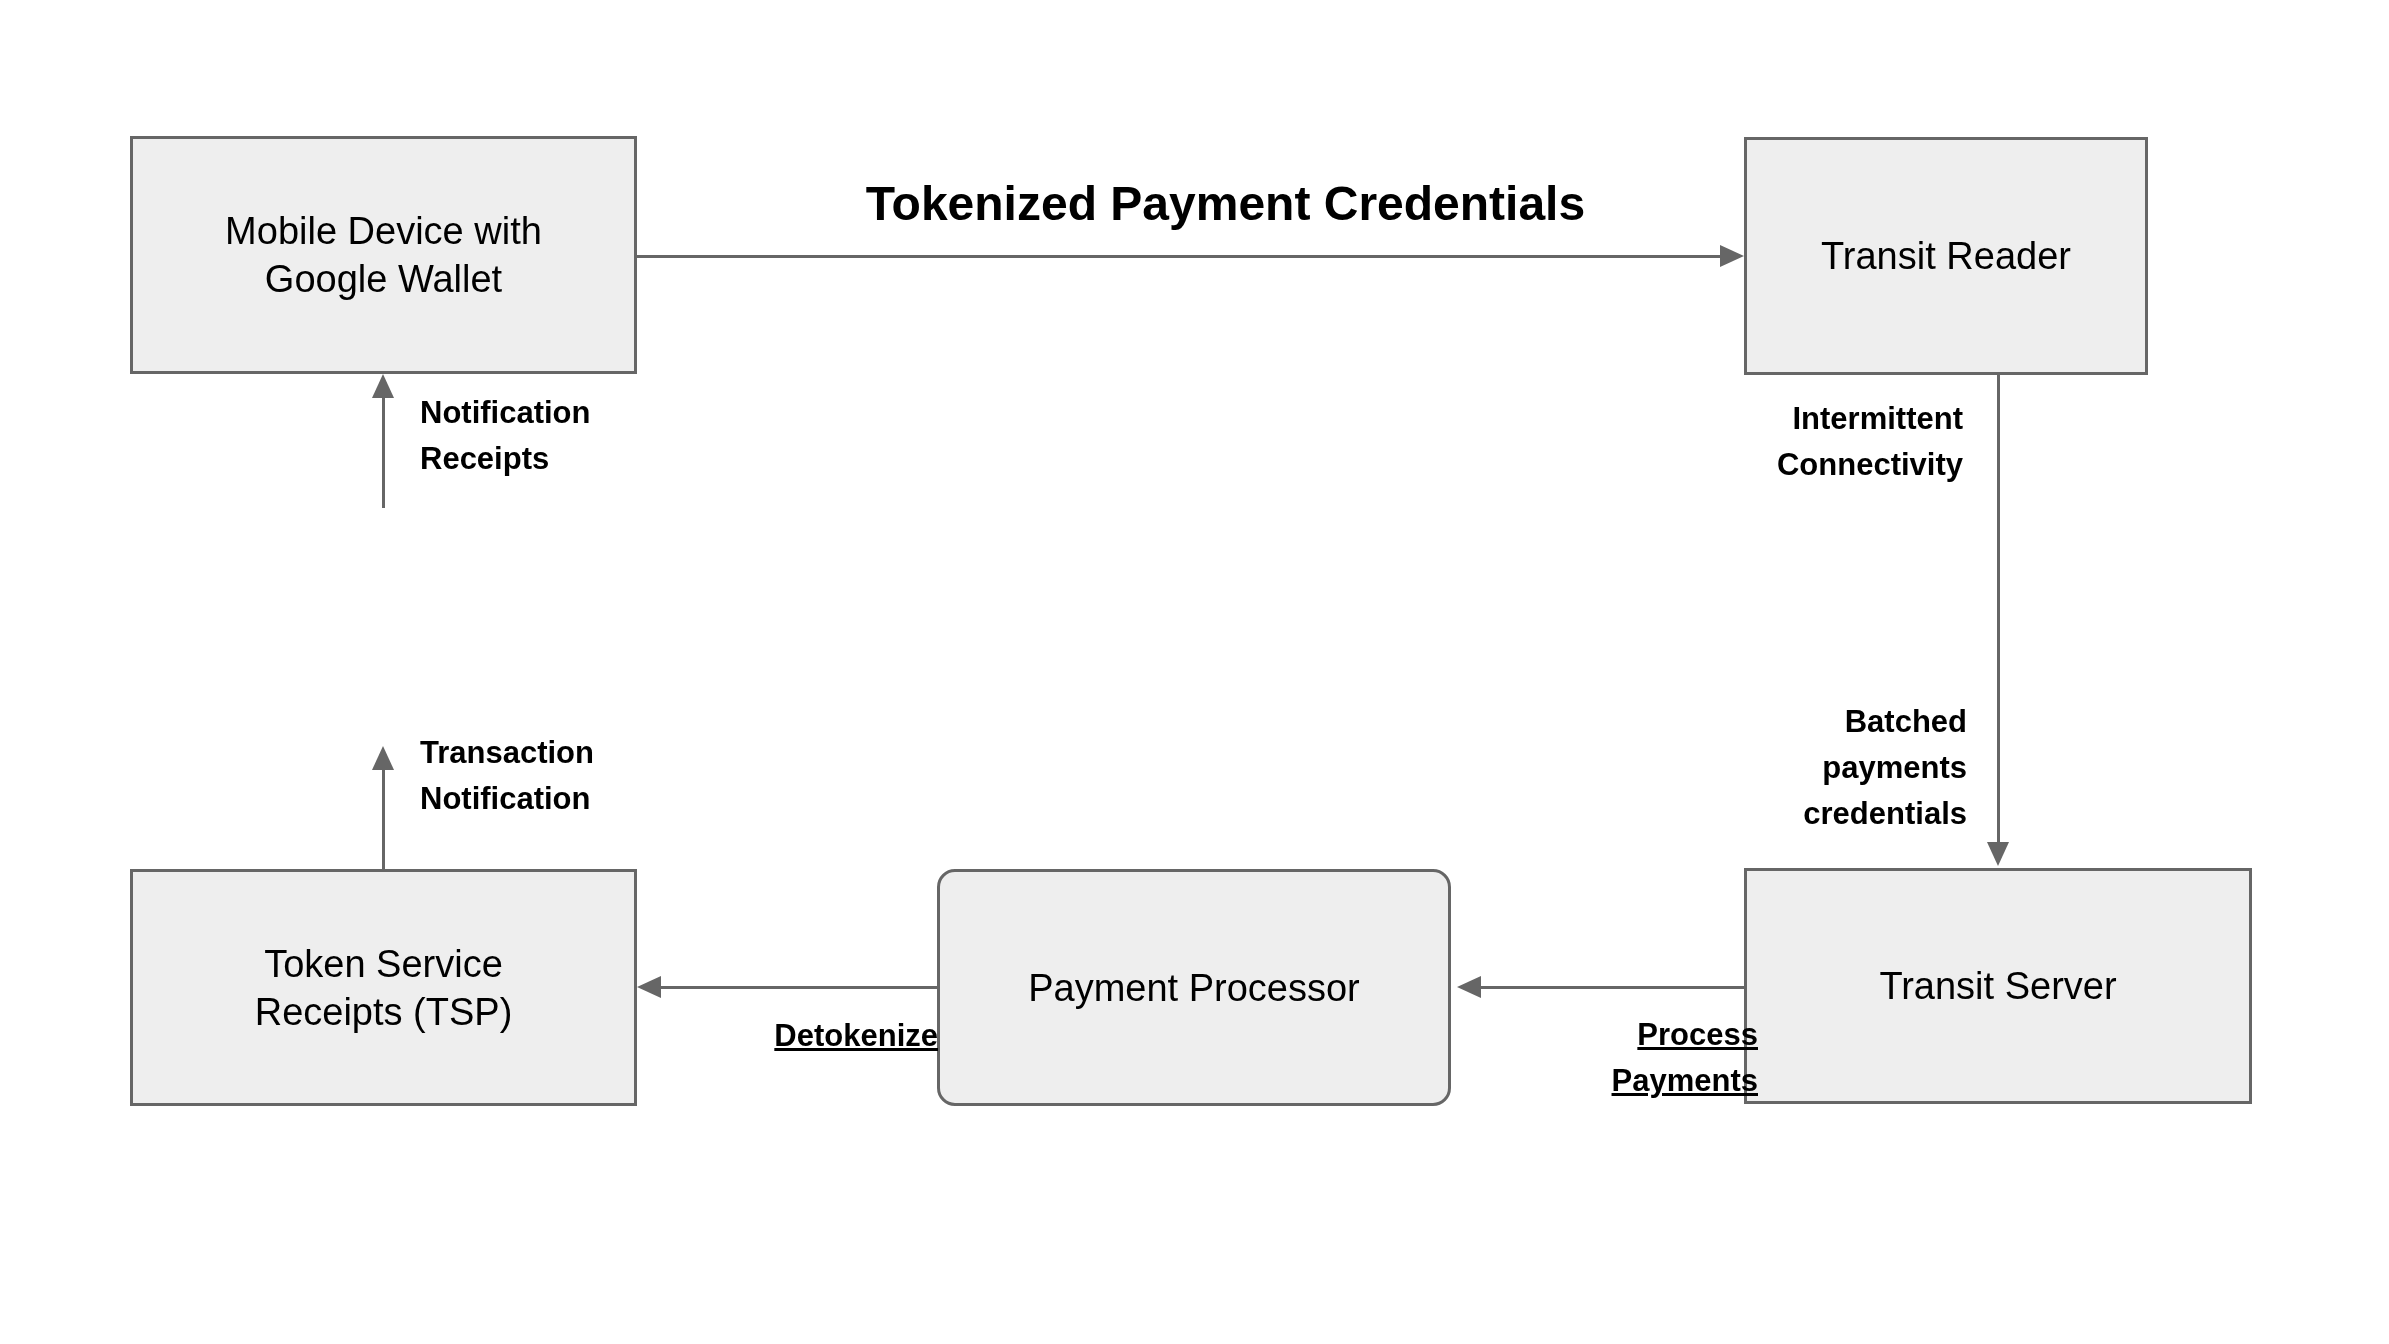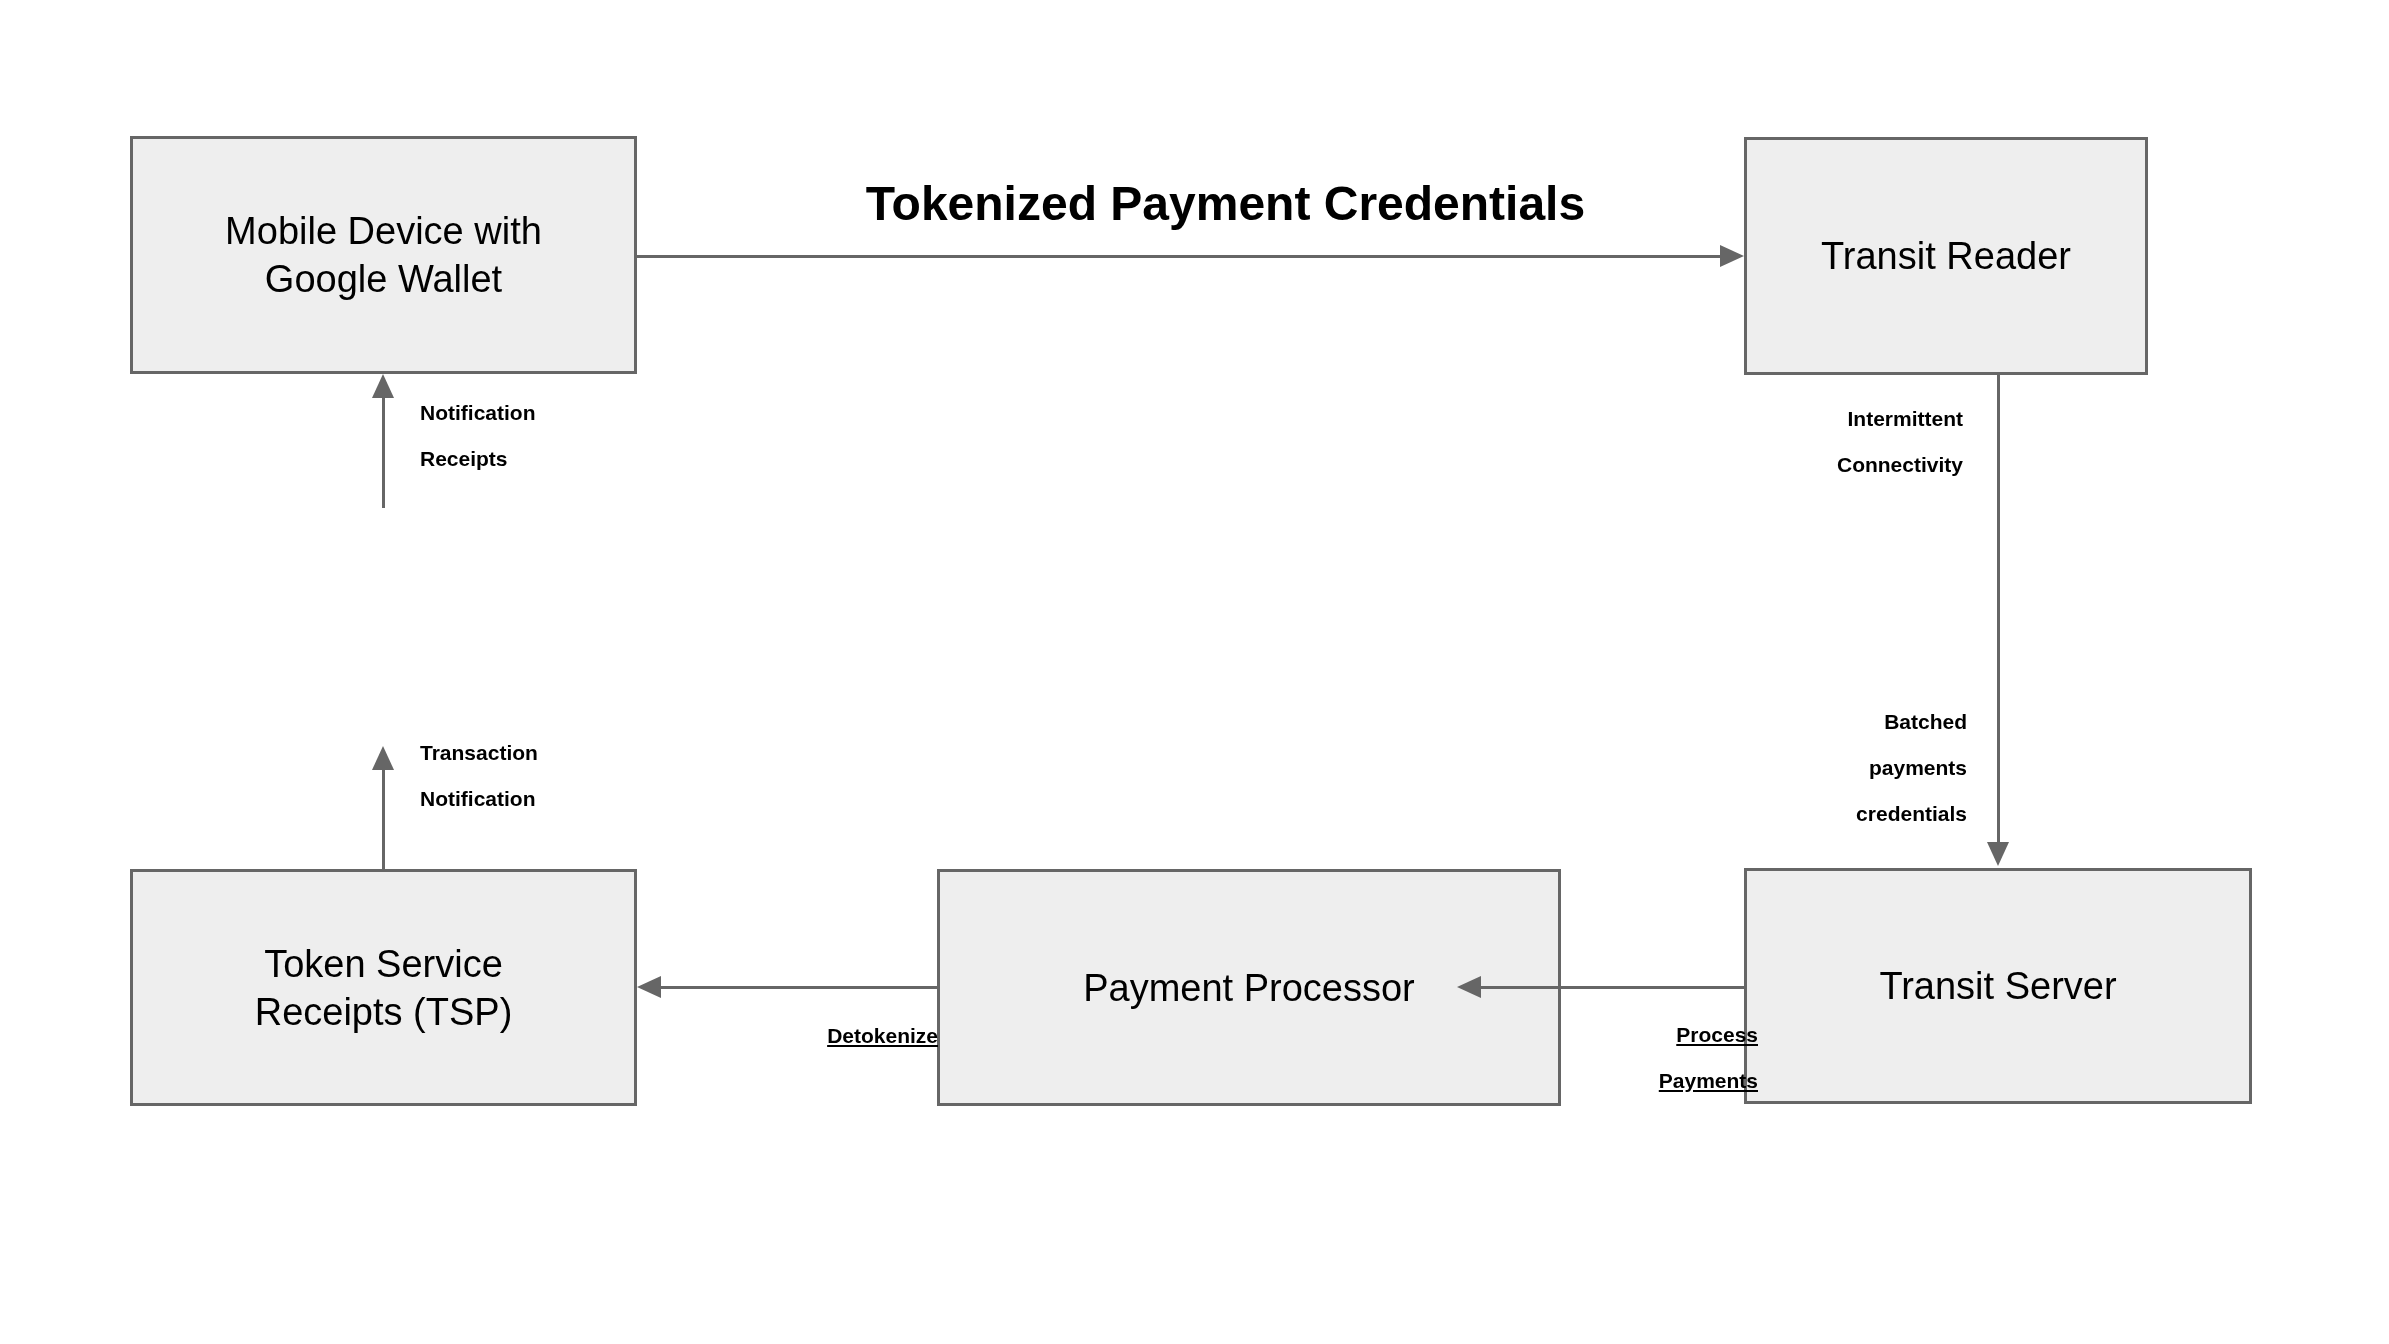--- a/index.html
+++ b/index.html
@@ -59,21 +59,21 @@
     border-bottom: 24px solid var(--arrow, #666666);
   }
   .arrowhead.down {
     border-left: 11px solid transparent;
     border-right: 11px solid transparent;
     border-top: 24px solid var(--arrow, #666666);
   }
   .edge-label {
     position: absolute;
     font-weight: 700;
-    font-size: 21px;
+    font-size: 31px;
     line-height: 46px;
     color: var(--text, #000000);
     white-space: pre-line;
   }
   .edge-label.title {
     font-size: 48px;
     line-height: 52px;
     text-align: center;
     padding-left: 35px;
   }
@@ -93,21 +93,21 @@
   <div class="node" style="left:1724px; top:137px; width:404px; height:238px;">
     <div class="node-label">Transit Reader</div>
   </div>
 
 
   <div class="node" style="left:110px; top:869px; width:507px; height:237px;">
     <div class="node-label">Token Service
 Receipts (TSP)</div>
   </div>
 
-  <div class="node" style="left:917px; top:869px; width:624px; height:237px;">
+  <div class="node" style="left:917px; top:869px; width:514px; height:237px;border-radius:18px;">
     <div class="node-label">Payment Processor</div>
   </div>
 
   <div class="node" style="left:1724px; top:868px; width:508px; height:236px;">
     <div class="node-label">Transit Server</div>
   </div>
 
   <div class="edge-line h" style="left:617px; top:255px; width:1083px;"></div>
   <div class="arrowhead right" style="left:1700px; top:245px;"></div>
   <div class="edge-label title" style="left:617px; top:178px; width:1107px;">Tokenized Payment Credentials</div>

